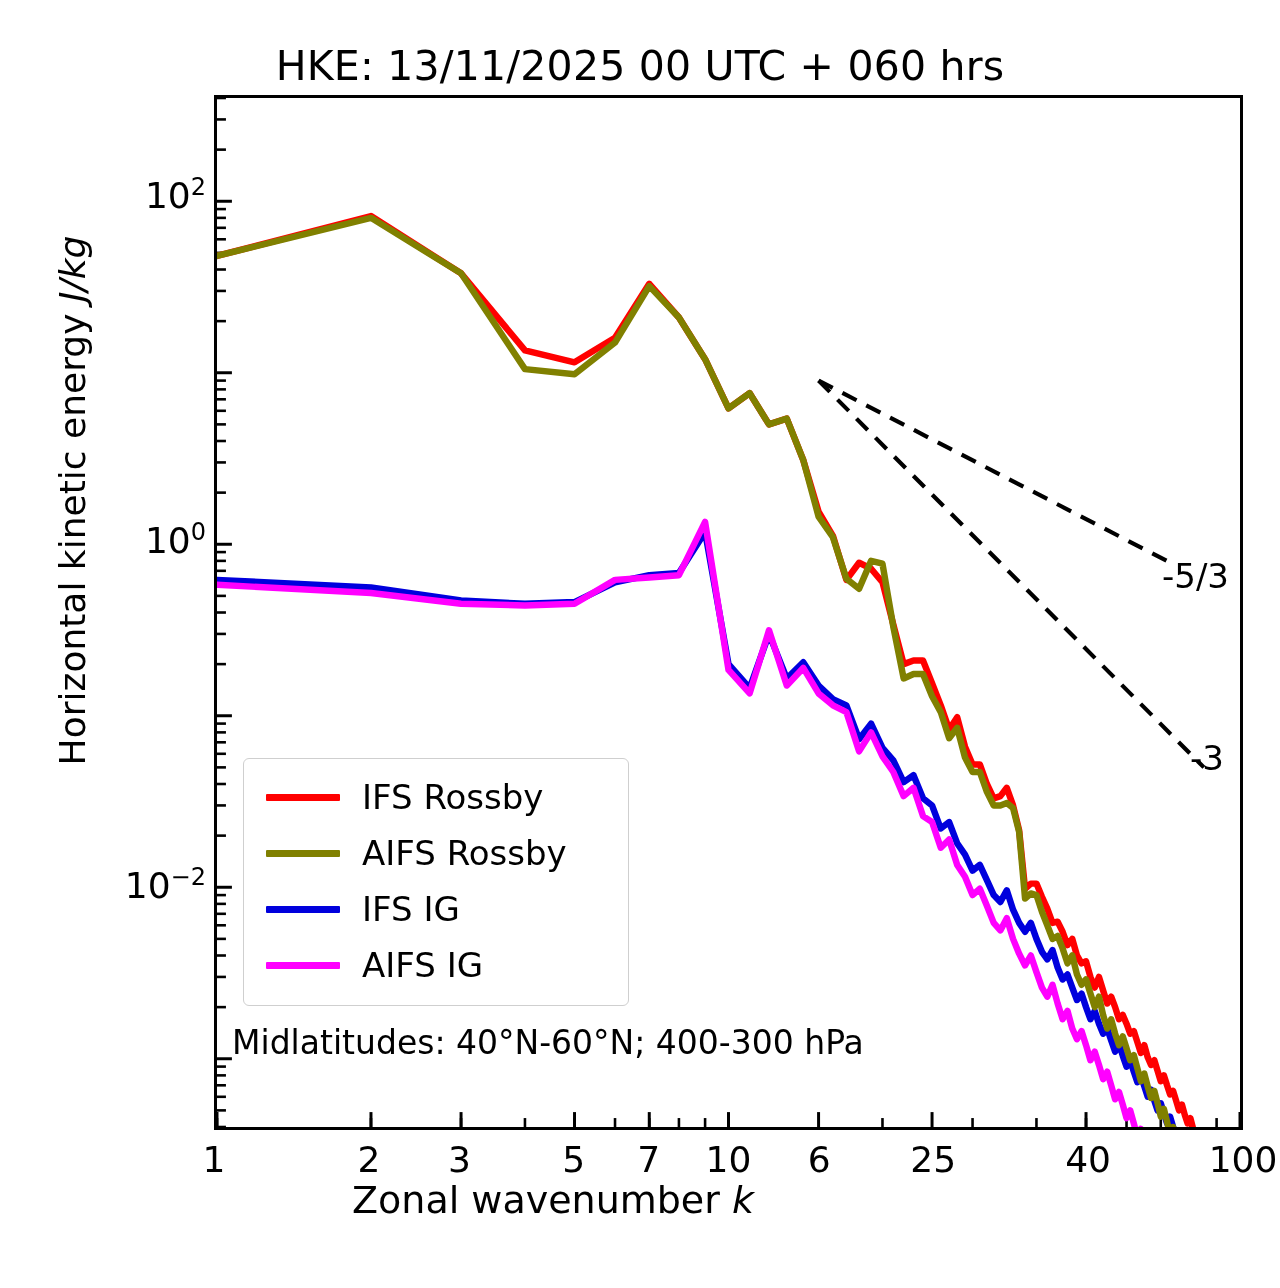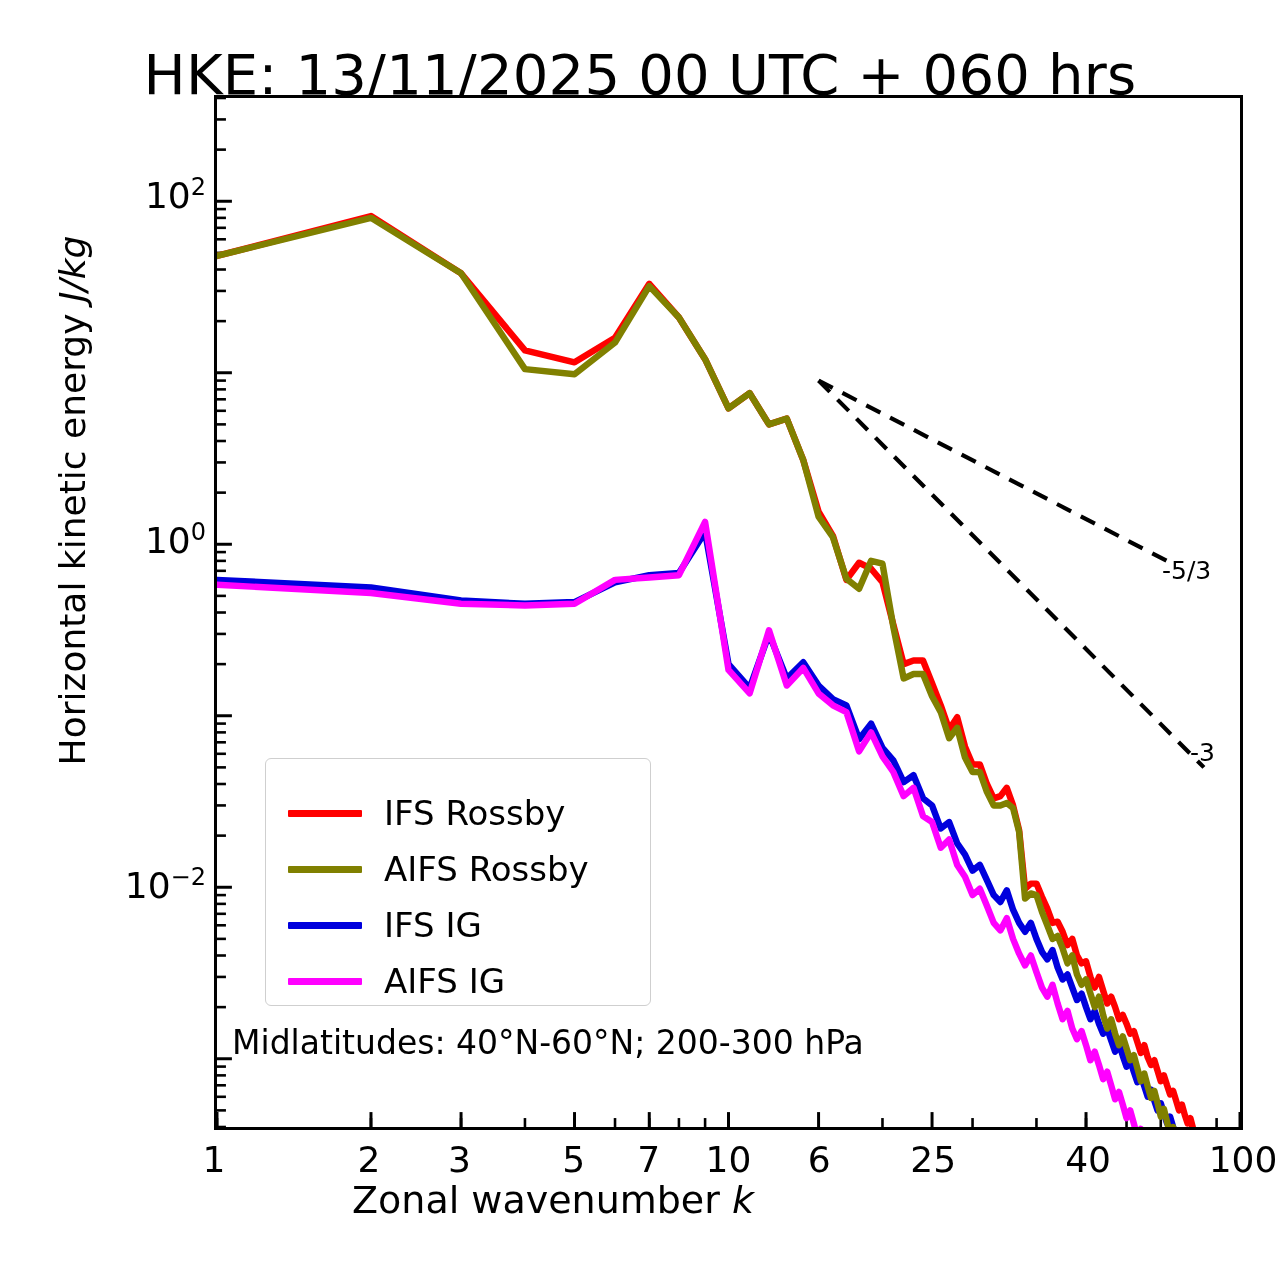--- a/index.html
+++ b/index.html
@@ -3,21 +3,21 @@
 <meta charset="utf-8">
 <title>HKE spectrum</title>
 <style>
   html,body{margin:0;padding:0;background:#ffffff;}
   body{width:1280px;height:1288px;overflow:hidden;
        font-family:"DejaVu Sans","Liberation Sans",sans-serif;color:#000;}
   #figure{position:relative;width:1280px;height:1288px;background:#fff;}
 
   #chart-title{
     position:absolute;left:0;top:42px;width:1280px;text-align:center;
-    font-size:56px;letter-spacing:.2px;color:#000;
+    font-size:41px;letter-spacing:.2px;color:#000;
   }
 
   
   #plot-area{
     position:absolute;left:214px;top:95px;width:1029px;height:1035px;
     border:3px solid #000;box-sizing:border-box;background:#fff;
   }
   #plot-svg{position:absolute;left:0;top:0;width:100%;height:100%;display:block;}
 
   
@@ -41,33 +41,33 @@
   .ytick{
     position:absolute;right:1074px;font-size:36px;
     white-space:nowrap;
   }
   .ytick sup{font-size:24px;vertical-align:super;}
 
   
   #legend{
     position:absolute;left:243px;top:758px;width:386px;height:248px;
     border:1.6px solid #cfcfcf;border-radius:6px;background:#fff;
-    box-sizing:border-box;padding:26px 0 0 0;margin-left:22px;
+    box-sizing:border-box;padding:10px 0 0 0;
   }
   .legend-row{display:flex;align-items:center;height:56px;padding-left:22px;}
   .legend-swatch{width:74px;height:7px;border-radius:1px;margin-right:22px;}
   .legend-label{font-size:34px;line-height:34px;}
 
   
   #region-note{
     position:absolute;left:232px;top:1023px;font-size:33px;white-space:nowrap;
   }
 
   
-  .slope-label{position:absolute;font-size:25px;white-space:nowrap;}
+  .slope-label{position:absolute;font-size:34px;white-space:nowrap;}
   #slope-53{left:1162px;top:556px;}
   #slope-3{left:1190px;top:738px;}
 </style>
 </head>
 <body>
 
 <div id="figure">
 
   <div id="chart-title">HKE: 13/11/2025 00 UTC + 060 hrs</div>
 
@@ -209,18 +209,18 @@
       <div class="legend-row">
         <span class="legend-swatch" style="background: rgb(0, 0, 221);"></span>
         <span class="legend-label">IFS IG</span>
       </div>
       <div class="legend-row">
         <span class="legend-swatch" style="background: rgb(255, 0, 255);"></span>
         <span class="legend-label">AIFS IG</span>
       </div>
     </div>
 
-  <div id="region-note">Midlatitudes: 40°N-60°N; 200-300 hPa</div>
+  <div id="region-note">Midlatitudes: 40°N-60°N; 400-300 hPa</div>
 
   <div class="slope-label" id="slope-53">-5/3</div>
   <div class="slope-label" id="slope-3">-3</div>
 
 </div>
 
 </body></html>

